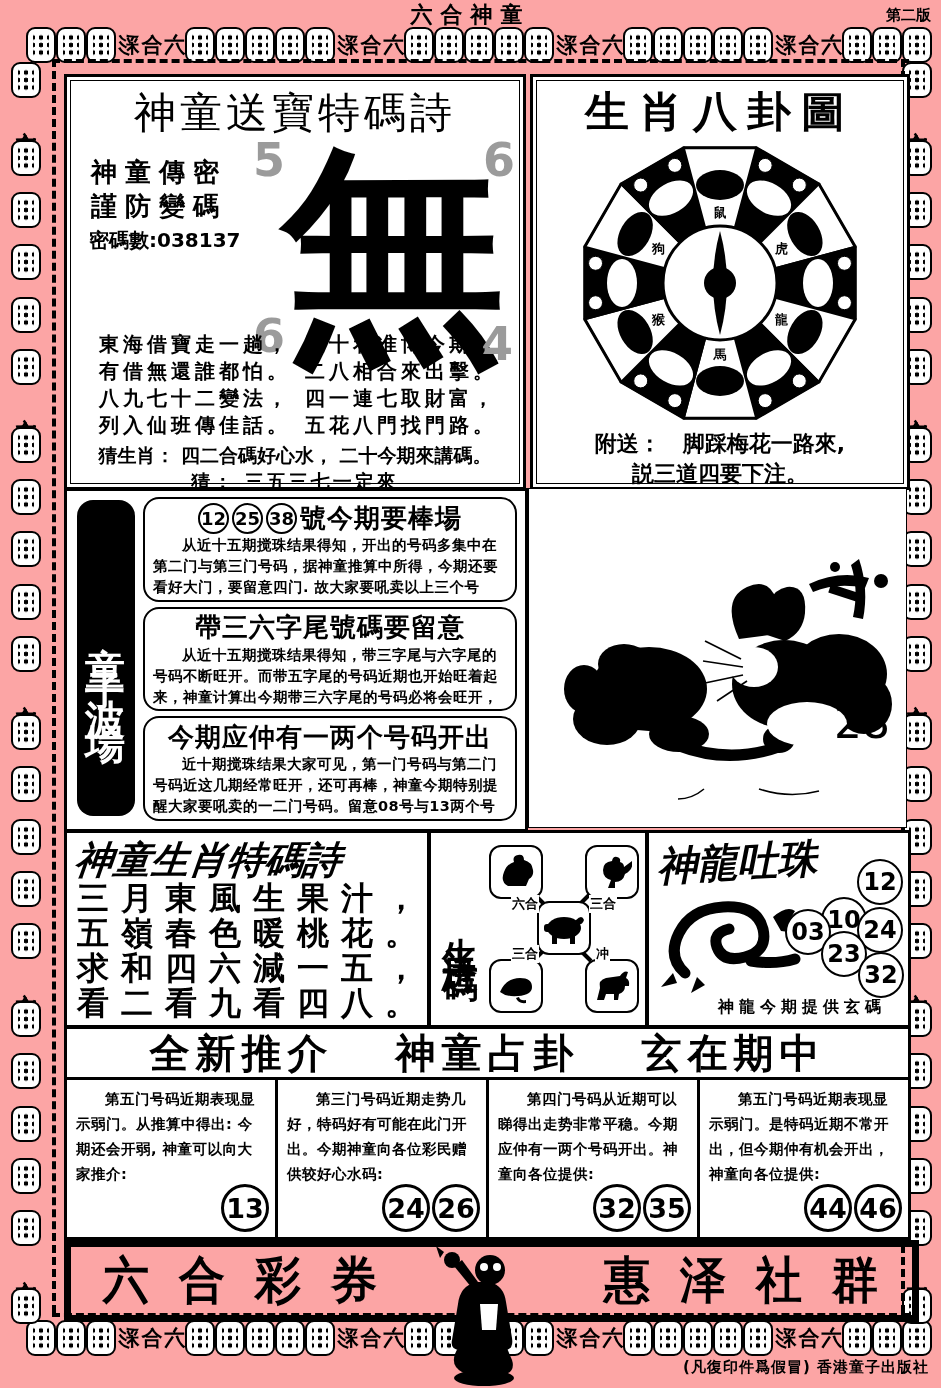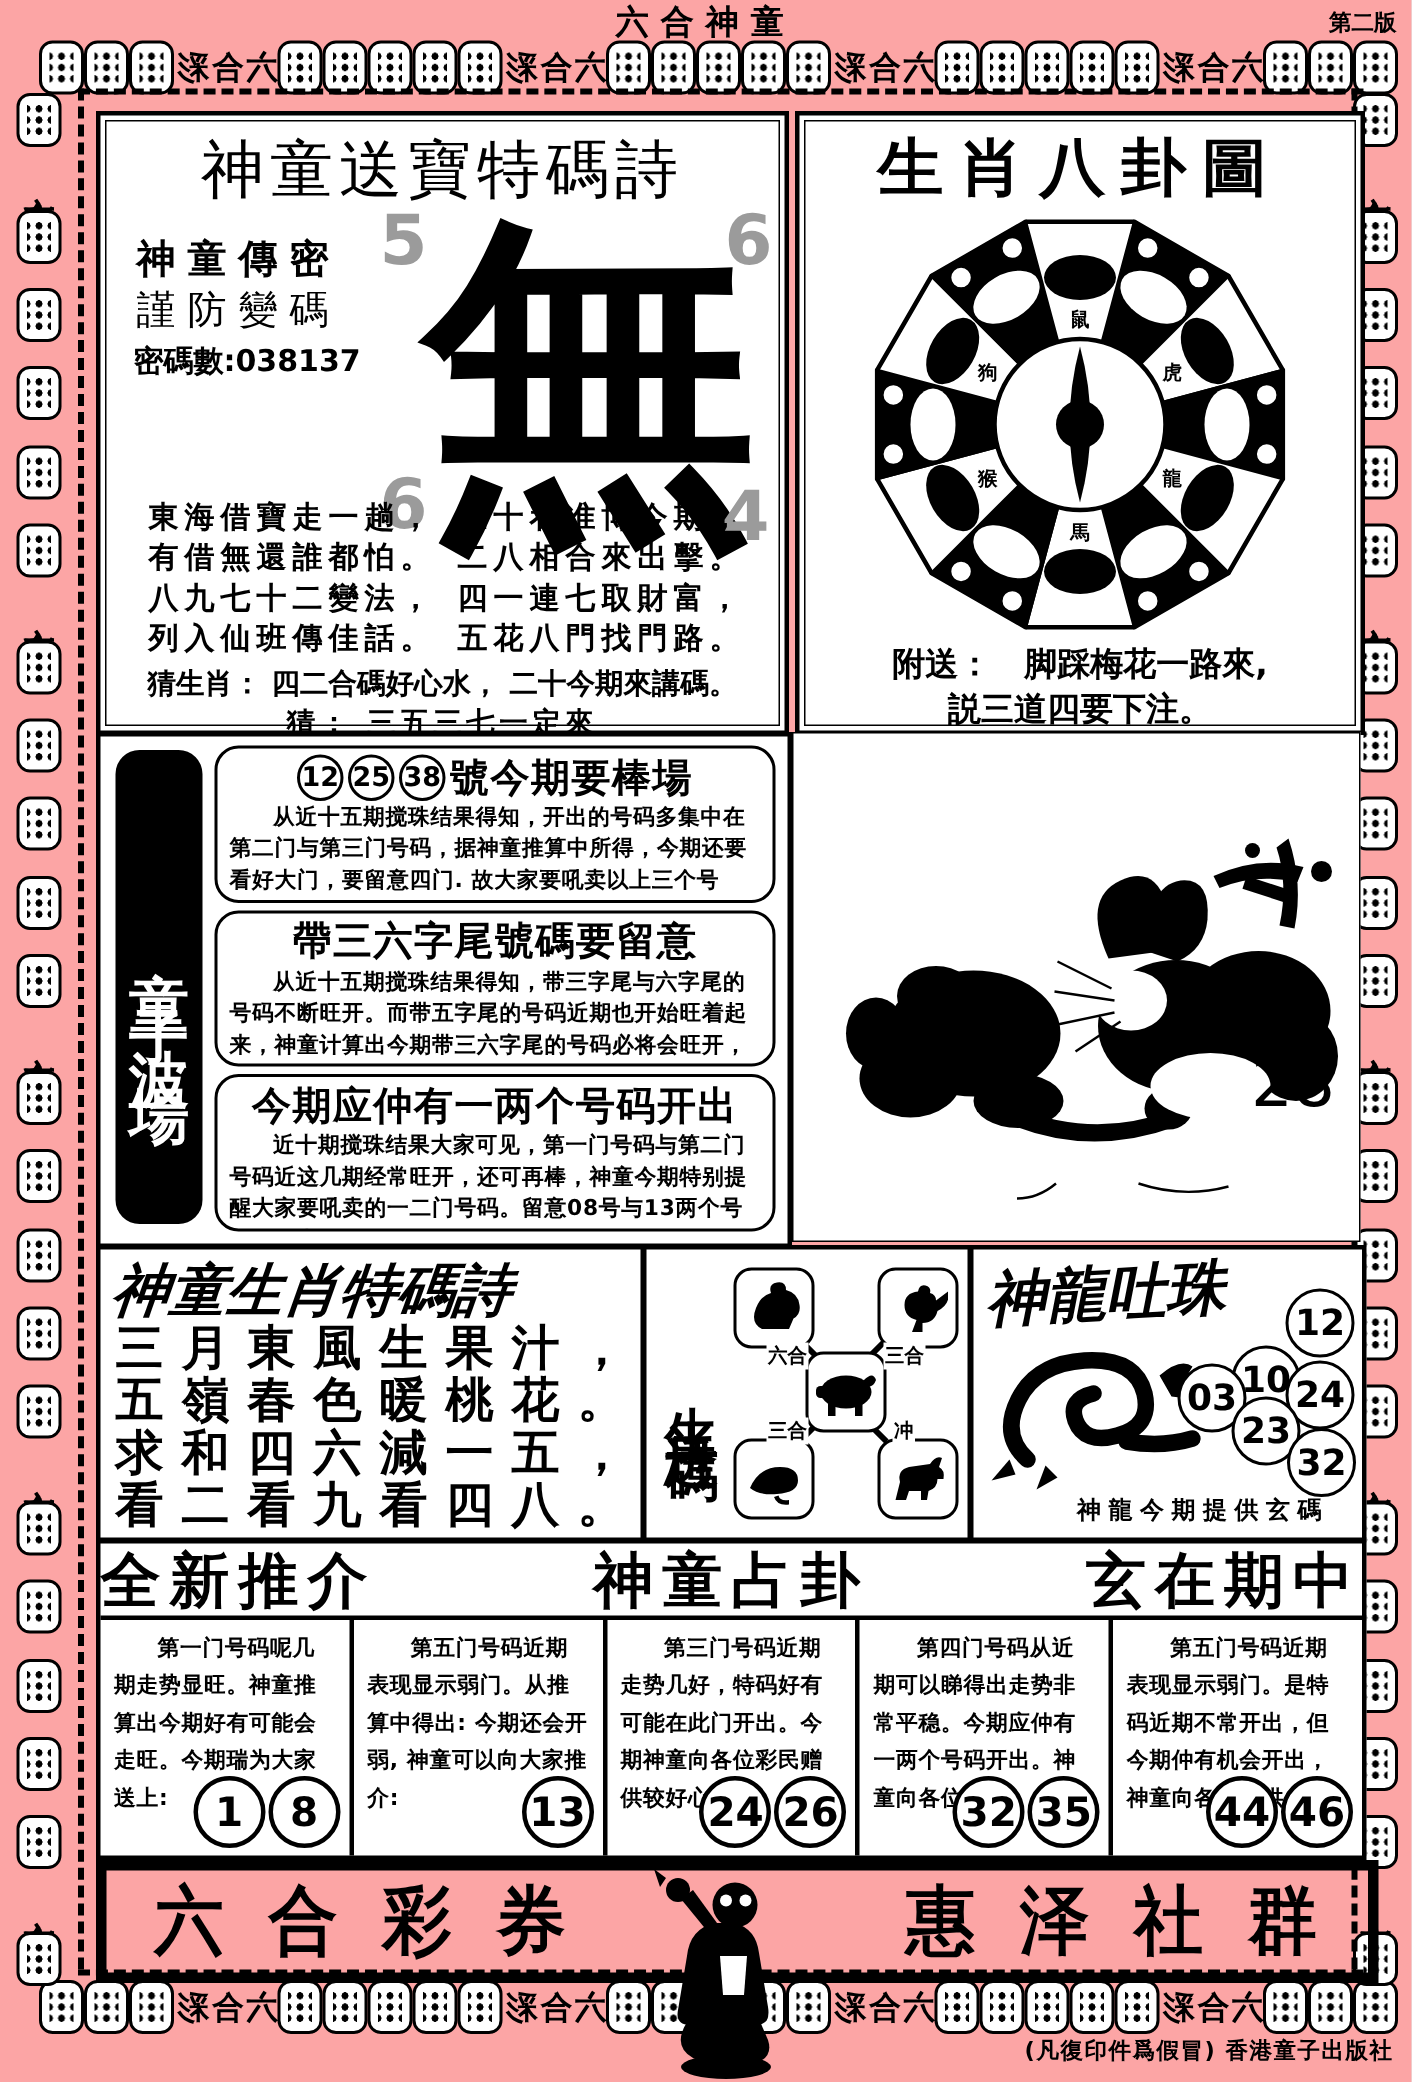--- a/index.html
+++ b/index.html
@@ -32,21 +32,21 @@
   .dash-r{left:901px;top:59px;height:1254px;border-left:4px dashed #000;}
 
   
   .frame{border:3px solid #000;background:#fff;}
   .dbl::before{content:"";position:absolute;inset:3px;border:1px solid #000;pointer-events:none;}
 
   
   .box-treasure{left:64px;top:74px;width:456px;height:410px;}
   .t-title{left:0;right:0;top:8px;text-align:center;font-size:42px;font-weight:400;letter-spacing:4px;}
   .t-secret1{left:24px;top:78px;font-size:26px;font-weight:900;letter-spacing:8px;}
-  .t-secret2{left:24px;top:112px;font-size:26px;font-weight:400;letter-spacing:8px;}
+  .t-secret2{left:24px;top:112px;font-size:26px;font-weight:700;letter-spacing:8px;}
   .t-code{left:22px;top:150px;font-size:20px;font-weight:900;}
   .t-big{left:198px;top:46px;width:256px;height:264px;font-size:225px;line-height:264px;
          text-align:center;font-weight:bold;}
   .t-corner{font-size:46px;color:#9b9b9b;font-weight:bold;}
   .t-n1{left:186px;top:56px;} .t-n2{left:416px;top:56px;}
   .t-n3{left:186px;top:232px;} .t-n4{left:414px;top:240px;}
   .t-poem{top:254px;font-size:20px;font-weight:900;line-height:27px;letter-spacing:4px;white-space:nowrap;}
   .t-poem-l{left:32px;} .t-poem-r{left:238px;}
   .t-guess1{left:0;right:0;top:366px;text-align:center;font-size:19px;font-weight:900;}
   .t-guess2{left:0;right:0;top:392px;text-align:center;font-size:19px;font-weight:900;letter-spacing:3px;}
@@ -91,21 +91,21 @@
 
   
   .box-dragon{left:646px;top:830px;width:259px;height:192px;}
   .d-title{left:8px;top:2px;font-size:40px;font-weight:900;font-style:italic;transform:rotate(-3deg);white-space:nowrap;}
   .d-circle{position:absolute;width:42px;height:42px;border:2.5px solid #000;border-radius:50%;background:#fff;
             display:flex;align-items:center;justify-content:center;font-size:24px;font-weight:bold;}
   .d-caption{left:0;right:0;top:164px;text-align:center;font-size:16px;font-weight:900;letter-spacing:5px;padding-left:47px;}
 
   
   .box-rec{left:64px;top:1026px;width:841px;height:208px;}
-  .rec-header{height:48px;border-bottom:3px solid #000;display:flex;align-items:center;justify-content:space-between;
+  .rec-header{height:48px;border-bottom:3px solid #000;display:flex;align-items:center;justify-content:center;
               gap:62px;font-size:40px;font-weight:900;letter-spacing:6px;}
   .rec-cols{position:absolute;top:51px;left:0;right:0;bottom:0;display:flex;}
   .rec-col{flex:1;border-right:3px solid #000;position:relative;padding:7px 9px 0 9px;}
   .rec-col:last-child{border-right:none;}
   .rec-text{font-size:14.5px;font-weight:bold;line-height:25px;text-indent:2em;letter-spacing:0.5px;}
   .rec-circles{position:absolute;bottom:5px;right:6px;display:flex;gap:2px;}
   .big-circle{width:42px;height:42px;border:3px solid #000;border-radius:50%;display:flex;align-items:center;
               justify-content:center;font-size:27px;font-weight:bold;background:#fff;}
 
   
@@ -486,27 +486,20 @@
   </div>
 
   <div class="abs frame box-rec">
     <div class="rec-header">
       <span>全新推介</span>
       <span>神童占卦</span>
       <span>玄在期中</span>
     </div>
     <div class="rec-cols">
       <div class="rec-col">
-        <div class="rec-text">第一门号码呢几期走势显旺。神童推算出今期好有可能会走旺。今期瑞为大家送上:</div>
-        <div class="rec-circles">
-          <div class="big-circle">1</div>
-          <div class="big-circle">8</div>
-        </div>
-      </div>
-      <div class="rec-col">
         <div class="rec-text">第五门号码近期表现显示弱门。从推算中得出: 今期还会开弱, 神童可以向大家推介:</div>
         <div class="rec-circles">
           <div class="big-circle">13</div>
         </div>
       </div>
       <div class="rec-col">
         <div class="rec-text">第三门号码近期走势几好，特码好有可能在此门开出。今期神童向各位彩民赠供较好心水码:</div>
         <div class="rec-circles">
           <div class="big-circle">24</div>
           <div class="big-circle">26</div>

